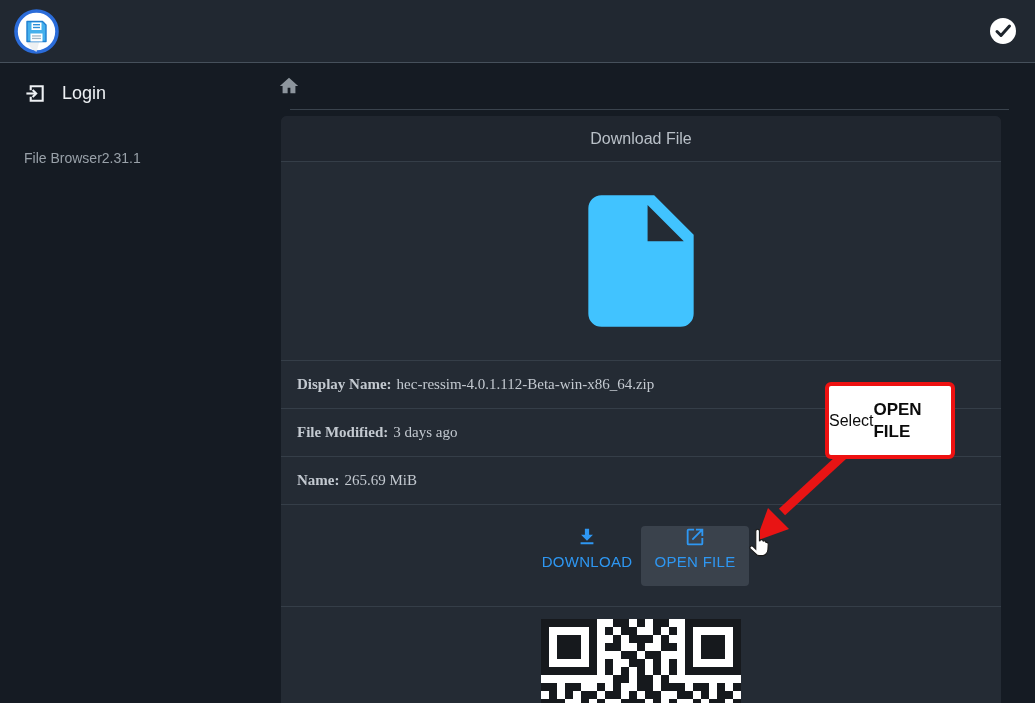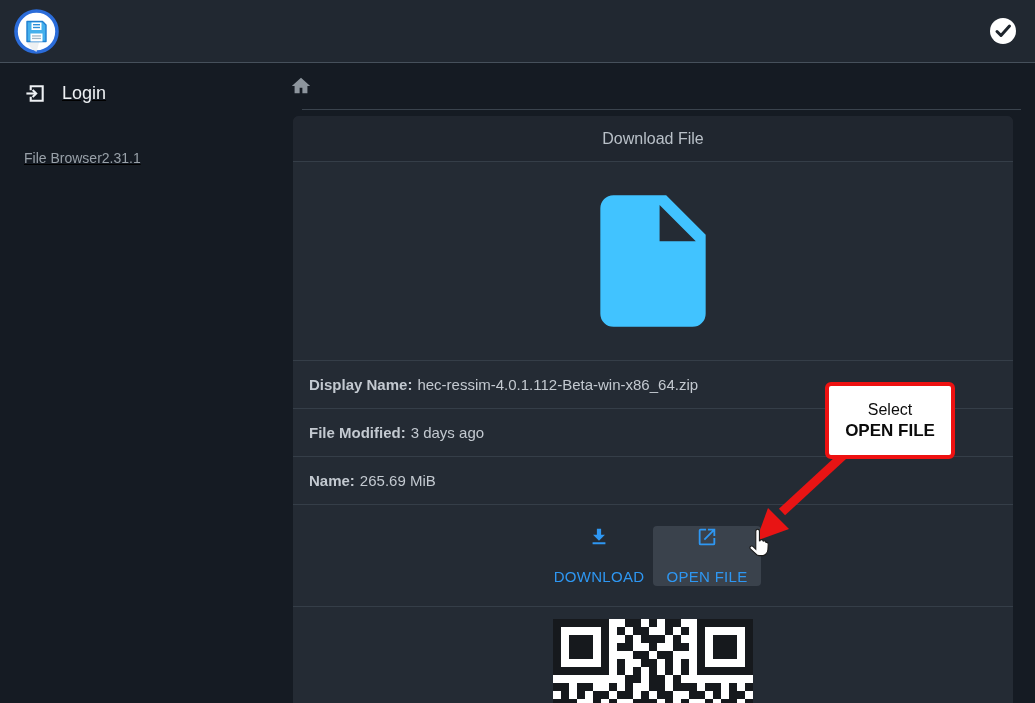--- a/index.html
+++ b/index.html
@@ -26,36 +26,36 @@
     background:var(--topbar-bg);
     border-bottom:1px solid #46505b;
     display:flex;align-items:center;justify-content:space-between;
     padding:0 18px 0 14px;
     z-index:5;
   }
   .logo{width:45px;height:45px;cursor:pointer;}
   .check-circle{width:28px;height:28px;cursor:pointer;}
   
   .sidebar{
-    position:absolute;top:64px;left:0;width:280px;height:500px;text-decoration:underline;
+    position:absolute;top:64px;left:0;width:280px;height:500px;
   }
   .login-item{
     display:flex;align-items:center;gap:15px;
     padding:18px 24px;cursor:pointer;color:#eef1f4;
   }
   .login-item .label{font-size:18px;}
   .login-icon{width:23px;height:23px;flex:0 0 auto;}
   .credits{
     margin:28px 0 0 24px;
     font-size:14px;line-height:15px;color:#99a1a9;
   }
   .credits .line{cursor:pointer;}
   
   .main{
-    position:absolute;top:64px;left:280px;width:755px;height:562px;
+    position:absolute;top:64px;left:268px;width:755px;height:562px;
   }
   .breadcrumb{height:45px;padding:11px 0 0 10px;}
   .home-icon{width:22px;height:22px;cursor:pointer;}
   .breadcrumb-divider{height:1px;background:#3a434d;margin:0 14px 0 22px;}
   .card{
     margin:6px 22px 0 13px;width:720px;
     background:var(--card-bg);
     border-radius:6px 6px 0 0;
     overflow:visible;
   }
@@ -67,49 +67,49 @@
     color:#b9c0c8;font-size:16px;
   }
   .icon-section{
     height:199px;border-bottom:1px solid var(--divider);
     display:flex;align-items:center;justify-content:center;
   }
   .file-glyph{width:158px;height:158px;}
   .detail-row{
     height:48px;border-bottom:1px solid var(--divider);
     display:flex;align-items:center;padding-left:16px;
-    font-size:15px;color:var(--text-main);
+    font-size:15px;color:var(--text-main);font-family:Liberation Serif, serif;
   }
   .detail-row .lbl{font-weight:bold;margin-right:5px;}
   .actions{
     height:102px;border-bottom:1px solid var(--divider);
     display:flex;align-items:center;justify-content:center;
   }
   .action-btn{
     width:108px;height:60px;
-    display:flex;flex-direction:column;align-items:center;gap:20px;
+    display:flex;flex-direction:column;align-items:center;gap:5px;
     color:var(--accent-blue);font-size:15px;letter-spacing:.3px;
     cursor:pointer;border-radius:4px;background:transparent;border:none;
     font-family:"Liberation Sans", sans-serif;
   }
   .action-btn.highlighted{background:#3a424c;}
   .action-btn svg{width:22px;height:22px;}
   .qr-section{
     padding-top:12px;display:flex;justify-content:center;
   }
   .qr{
     width:200px;height:200px;background:#fff;
     display:grid;grid-template-columns:repeat(25,8px);grid-auto-rows:8px;
   }
   .qr .m{background:#16191d;}
   
   .callout{
     position:absolute;left:825px;top:382px;width:130px;height:77px;
     background:#fff;border:4px solid var(--annotation-red);border-radius:6px;
-    display:flex;flex-direction:column;align-items:center;justify-content:center;
+    display:flex;flex-direction:row;align-items:center;justify-content:center;
     color:#0b0b0b;z-index:20;
   }
   .callout .l1{font-size:16px;line-height:21px;}
   .callout .l2{font-size:17px;font-weight:bold;line-height:22px;}
   .overlay-svg{
     position:absolute;left:0;top:0;width:1035px;height:703px;
     pointer-events:none;z-index:19;
   }
   .cursor{
     position:absolute;left:746px;top:528px;width:26px;height:30px;

